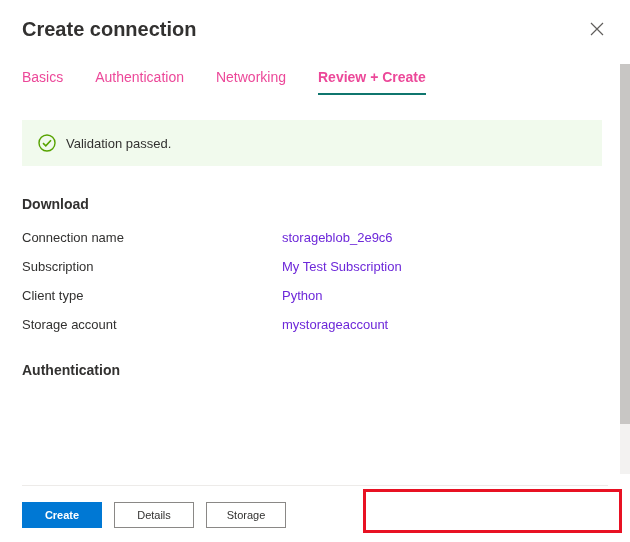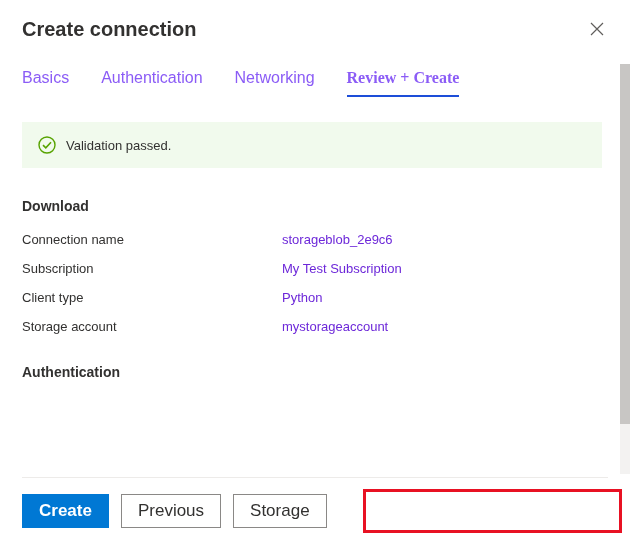--- a/index.html
+++ b/index.html
@@ -45,29 +45,28 @@
       display: block;
     }
     .tabs {
       display: flex;
       gap: 32px;
       border-bottom: 1px solid transparent;
       margin-bottom: 24px;
     }
     .tab {
       padding-bottom: 8px;
-      font-size: 16px;
-      color: #8b5cf6;
+      font-size: 14px;
+      color: #ec4899;
       cursor: pointer;
       border-bottom: 2px solid transparent;
     }
     .tab.active {
       font-weight: 600;
-      border-bottom: 2px solid #1d4ed8;
-      font-family: Liberation Serif, serif;
+      border-bottom: 2px solid #0f766e;
     }
     .validation {
       background: #f1faed;
       padding: 14px 16px;
       display: flex;
       align-items: center;
       gap: 10px;
       margin-bottom: 30px;
     }
     .validation-icon {
@@ -110,21 +109,21 @@
       display: flex;
       align-items: center;
       gap: 12px;
       padding: 16px 0 14px 0;
       background: #ffffff;
       border-top: 1px solid #edebe9;
     }
     .btn {
       min-width: 80px;
       padding: 6px 16px;
-      font-size: 17px;
+      font-size: 11px;
       font-family: inherit;
       border: 1px solid #8a8886;
       background: #ffffff;
       color: #323130;
       cursor: pointer;
       text-align: center;
     }
     .btn-primary {
       background: #0078d4;
       border-color: #0078d4;
@@ -205,21 +204,21 @@
     <div class="detail-row">
       <div class="detail-label">Storage account</div>
       <div class="detail-value">mystorageaccount</div>
     </div>
 
     <div class="section-title section-gap">Authentication</div>
   </div>
 
   <div class="footer">
     <button class="btn btn-primary">Create</button>
-    <button class="btn">Previous</button>
+    <button class="btn">Details</button>
     <button class="btn">Storage</button>
   </div>
 </div>
 
 <div class="scrollbar-track"></div>
 <div class="scrollbar-thumb"></div>
 
 <div class="highlight-box" style="left:363px; top:489px; width:259px; height:44px;"></div>
 
 </body></html>

